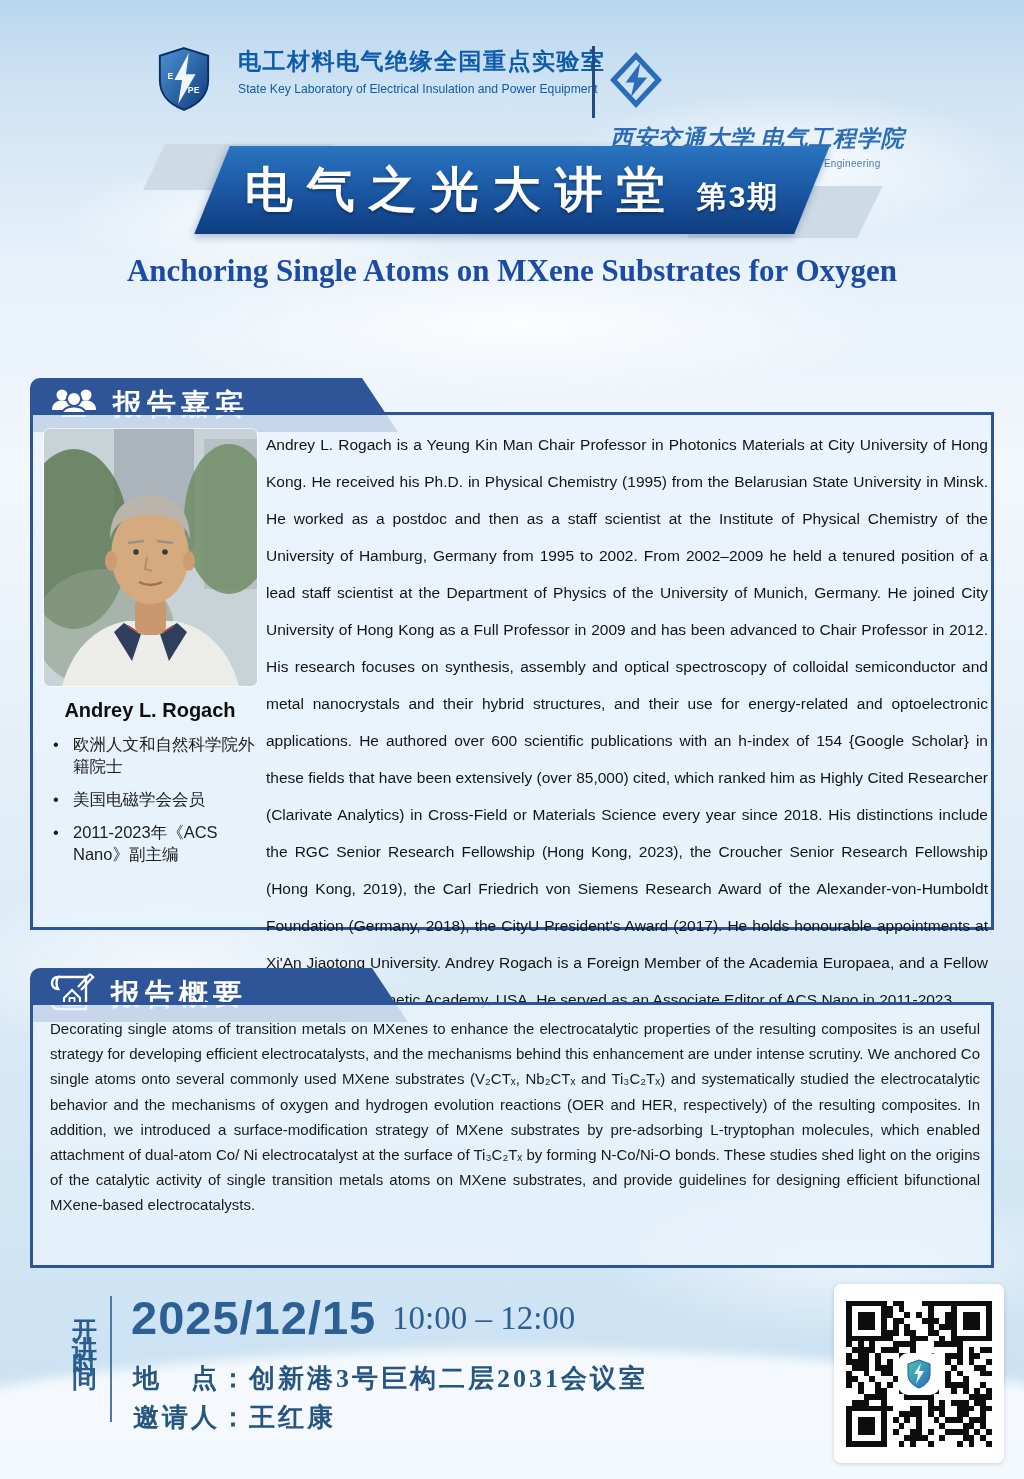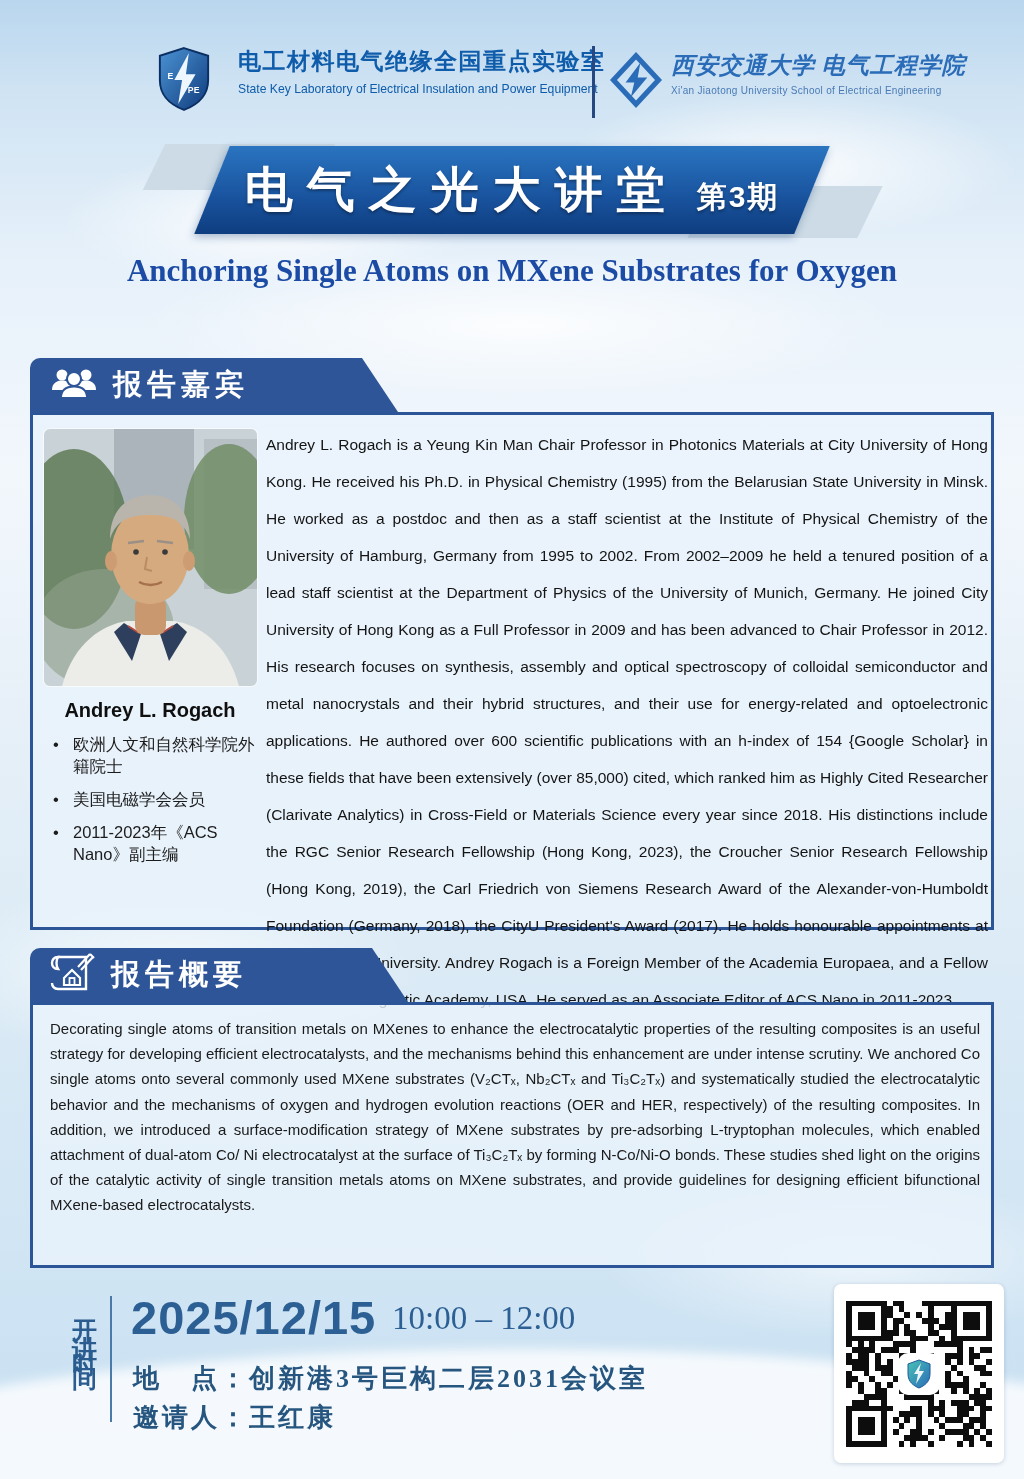--- a/index.html
+++ b/index.html
@@ -16,42 +16,42 @@
   .c4{ left:-80px; top:880px; width:500px; height:180px; opacity:.8; }
   .c5{ left:600px; top:1180px; width:520px; height:160px; opacity:.7; }
   .wave-bottom{ position:absolute; left:-220px; bottom:-130px; width:1480px; height:260px; background:rgba(255,255,255,.8); border-radius:50%; filter:blur(6px); }
 
   
   .logo-left{ position:absolute; left:156px; top:46px; display:flex; gap:10px; align-items:flex-start; }
   .logo-left .txt{ display:flex; flex-direction:column;margin-left:16px; }
   .logo-cn{ font-size:23px; font-weight:bold; color:#0f5cab; letter-spacing:1.5px; white-space:nowrap; }
   .logo-en{ font-size:12.2px; color:#0f5cab; margin-top:5px; white-space:nowrap; }
   .header-divider{ position:absolute; left:592px; top:46px; width:3px; height:72px; background:#26477f; }
-  .logo-right{ position:absolute; left:610px; top:50px; display:flex; gap:9px; align-items:flex-start; }
+  .logo-right{ position:absolute; left:610px; top:50px; display:flex; gap:9px; align-items:flex-start;flex-direction:column; }
   .logo-right .txt{ display:flex; flex-direction:column; }
   .logo2-cn{ font-family:"Liberation Serif", serif; font-style:italic; font-weight:bold; font-size:23px; color:#2a6cb8; letter-spacing:1px; white-space:nowrap; }
   .logo2-en{ font-size:10px; color:#4a7ab5; margin-top:4px; letter-spacing:.3px; white-space:nowrap; }
 
   
   .banner{ position:absolute; left:212px; top:146px; width:600px; height:88px; }
   .banner .acc-l{ position:absolute; left:-58px; top:-2px; width:170px; height:46px; background:#ccdbe5; transform:skewX(-26deg); }
   .banner .acc-r{ position:absolute; right:-58px; bottom:-4px; width:170px; height:52px; background:#ccdbe5; transform:skewX(-26deg); }
   .banner .main{ position:absolute; inset:0; background:linear-gradient(180deg,#2a74c0 0%,#1a55a0 55%,#0e3d80 100%); transform:skewX(-22deg); box-shadow:0 3px 8px rgba(20,60,120,.35); }
   .banner .text{ position:absolute; inset:0; display:flex; align-items:center; justify-content:center; gap:18px; }
   .banner-title{ color:#fff; font-size:48px; font-weight:bold; letter-spacing:14px; text-shadow:0 2px 3px rgba(0,0,0,.35); white-space:nowrap; }
   .banner-issue{ color:#fff; font-size:30px; font-weight:bold; letter-spacing:2px; margin-top:14px; text-shadow:0 2px 3px rgba(0,0,0,.35); white-space:nowrap; }
 
   
   .lec-title{ position:absolute; left:0; top:250px; width:100%; text-align:center;
     font-family:"Liberation Serif", serif; font-weight:bold; font-size:31px; color:#1b4ba4; line-height:42px; }
 
   
   .sec-header{ position:absolute; left:30px; height:54px; background:#2e5597; color:#fff;
     display:flex; align-items:center; gap:15px; padding-left:20px;
-    border-top-left-radius:10px; clip-path:polygon(0 0, calc(100% - 36px) 0, 100% 100%, 0 100%); }
+    border-top-left-radius:10px; clip-path:polygon(0 0, calc(100% - 36px) 0, 100% 100%, 0 100%);margin-top:20px; }
   .sec-header .label{ font-size:29px; font-weight:bold; letter-spacing:5px; padding-right:60px; }
   .sh-speaker{ top:358px; width:368px; }
   .sh-abstract{ top:948px; width:378px; }
 
   
   .panel{ position:absolute; left:30px; width:964px; border:3px solid #2c5597; background:rgba(233,243,251,.82); }
   .panel-speaker{ top:412px; height:518px; }
   .panel-abstract{ top:1002px; height:266px; }
 
   .photo{ position:absolute; left:11px; top:14px; width:213px; height:257px; border-radius:6px; overflow:hidden; box-shadow:0 0 0 1px rgba(255,255,255,.6); }

